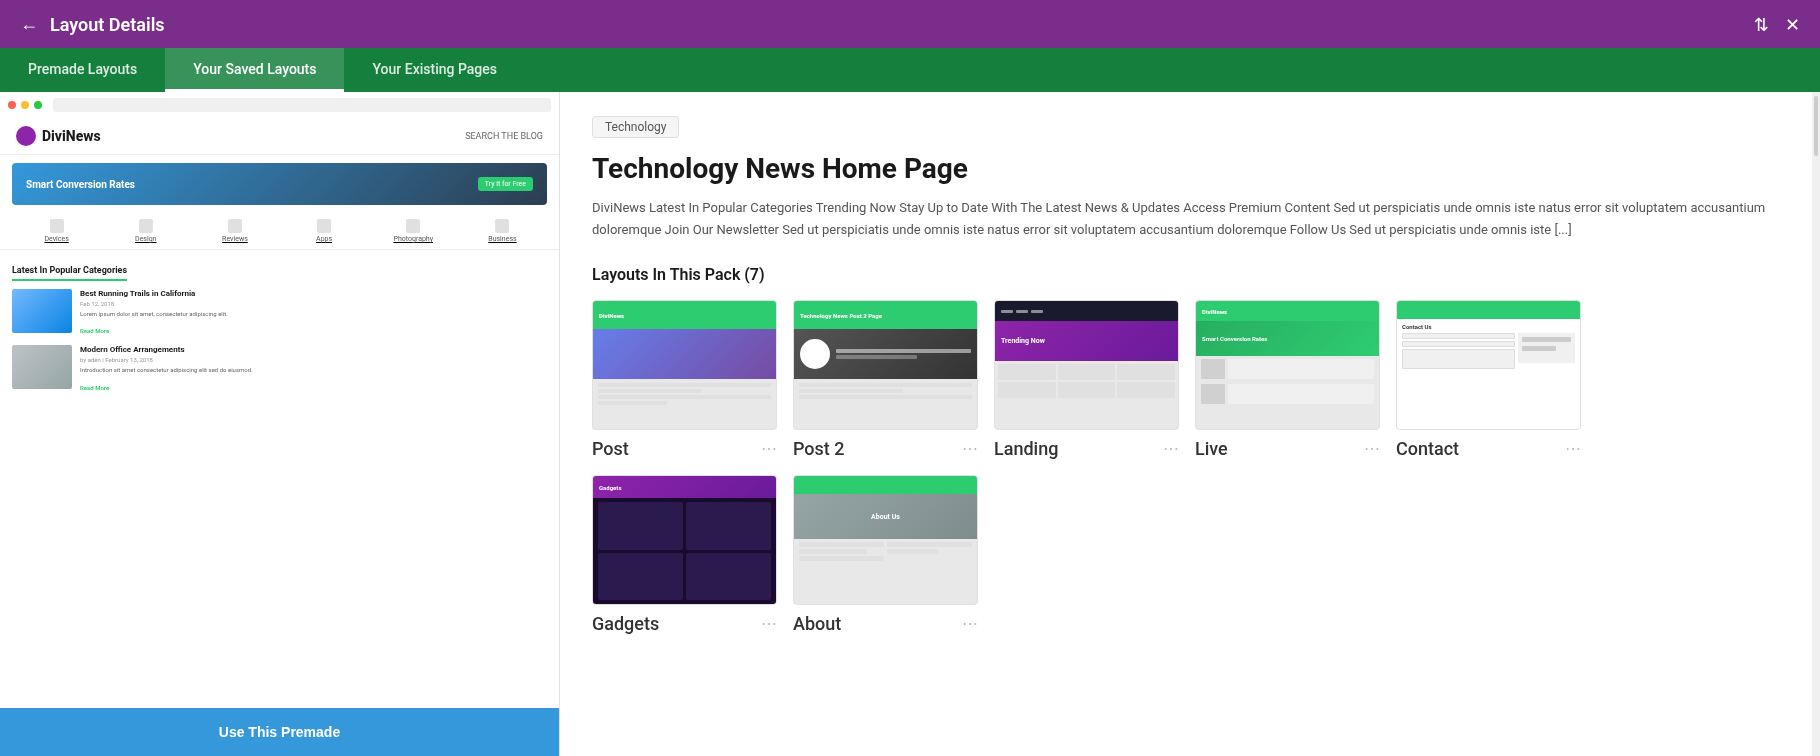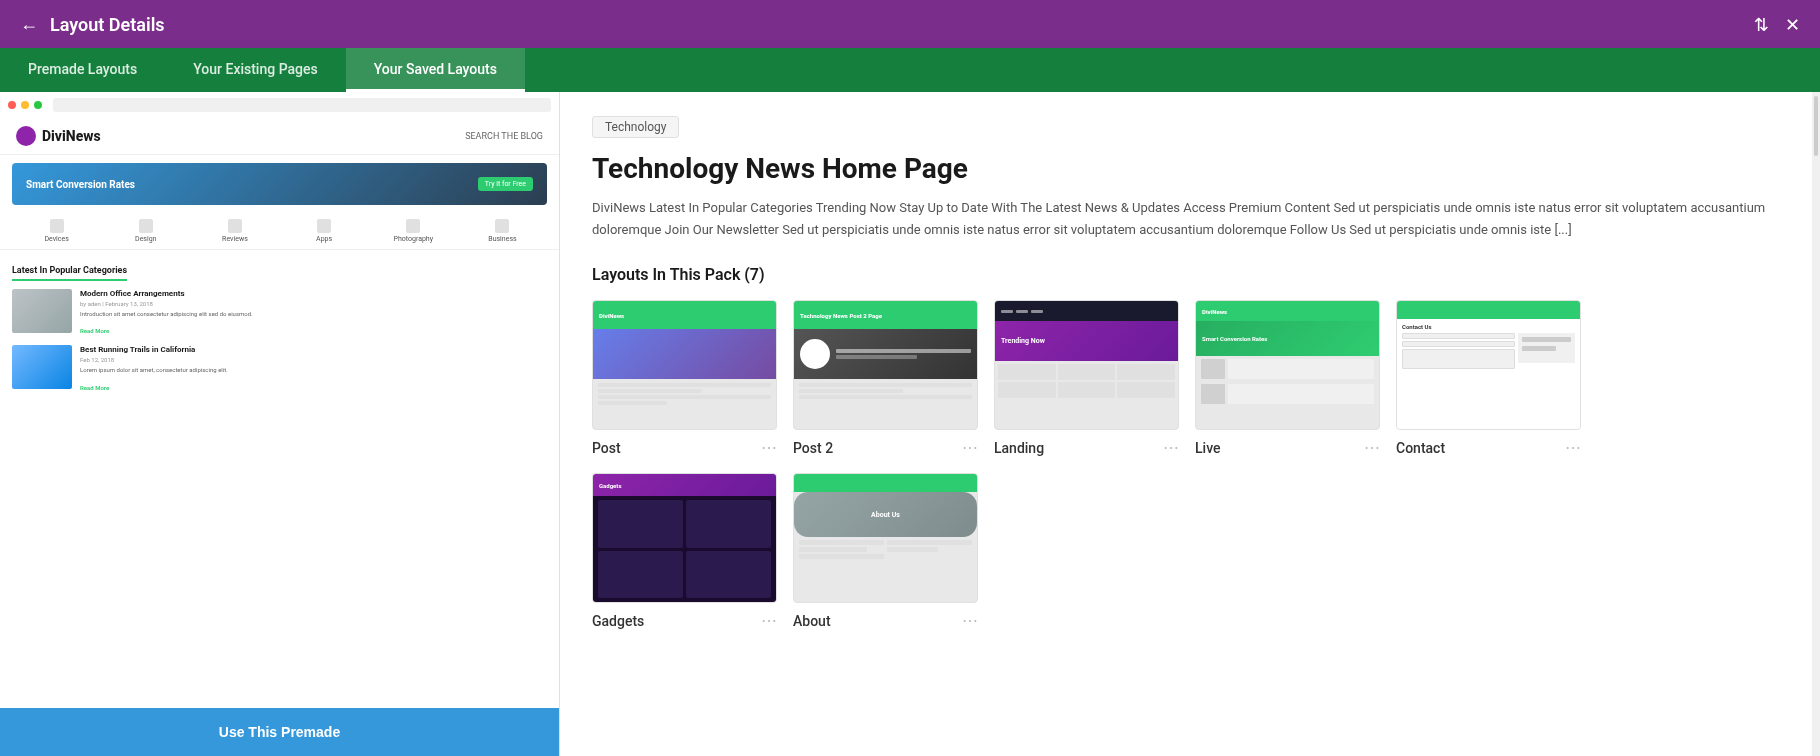--- a/index.html
+++ b/index.html
@@ -161,20 +161,21 @@
       padding: 3px 7px;
       border-radius: 3px;
     }
 
     
     .cat-nav {
       display: flex;
       gap: 0;
       padding: 6px 12px;
       border-bottom: 1px solid #eee;
+      text-decoration: underline;
     }
     .cat-item {
       font-size: 7px;
       color: #555;
       text-align: center;
       flex: 1;
     }
     .cat-icon {
       width: 14px; height: 14px;
       background: #e0e0e0;
@@ -301,21 +302,21 @@
       margin-bottom: 8px;
       position: relative;
       border: 1px solid #e0e0e0;
     }
     .thumbnail-footer {
       display: flex;
       align-items: center;
       justify-content: space-between;
     }
     .thumbnail-name {
-      font-size: 14px;
+      font-size: 18px;
       color: #333;
       font-weight: 500;
     }
     .thumb-menu-icon {
       color: #bbb;
       font-size: 16px;
       cursor: pointer;
     }
 
     
@@ -466,21 +467,20 @@
     .thumb-about-header {
       background: #2ecc71;
       height: 18px;
     }
     .thumb-about-hero {
       background: linear-gradient(135deg, #95a5a6, #7f8c8d);
       height: 45px;
       display: flex;
       align-items: center;
       justify-content: center;
-      border-radius: 14px;
     }
     .thumb-about-hero-text { font-size: 7px; color: #fff; font-weight: 700; }
     .thumb-about-content {
       padding: 3px 5px;
       display: flex;
       gap: 3px;
     }
     .thumb-about-col {
       flex: 1;
       display: flex;
@@ -518,22 +518,22 @@
     <span class="header-title">Layout Details</span>
   </div>
   <div class="header-icons">
     <span class="header-icon">⇅</span>
     <span class="header-icon">✕</span>
   </div>
 </div>
 
 <div class="tabs">
   <div class="tab">Premade Layouts</div>
+  <div class="tab active">Your Saved Layouts</div>
   <div class="tab">Your Existing Pages</div>
-  <div class="tab active">Your Saved Layouts</div>
 </div>
 
 <div class="main">
 
   <div class="preview-panel">
     <div class="preview-image">
       <div class="preview-mockup">
 
         <div class="mockup-browser-bar">
           <div class="browser-dot red"></div>
@@ -579,41 +579,41 @@
               Photography
             </div>
             <div class="cat-item">
               <div class="cat-icon"></div>
               Business
             </div>
           </div>
 
           <div class="articles-section">
             <div class="section-title-small">Latest In Popular Categories</div>
+
+            <div class="article-card">
+              <div class="article-img">
+                <div class="article-img-inner" style="background: linear-gradient(135deg, #74b9ff, #0984e3);"></div>
+              </div>
+              <div class="article-text">
+                <h4>Best Running Trails in California</h4>
+                <div class="meta">Feb 12, 2018</div>
+                <p>Lorem ipsum dolor sit amet, consectetur adipiscing elit.</p>
+                <span class="read-more">Read More</span>
+              </div>
+            </div>
 
             <div class="article-card">
               <div class="article-img">
                 <div class="article-img-inner"></div>
               </div>
               <div class="article-text">
                 <h4>Modern Office Arrangements</h4>
                 <div class="meta">by aden | February 13, 2018</div>
                 <p>Introduction sit amet consectetur adipiscing elit sed do eiusmod.</p>
-                <span class="read-more">Read More</span>
-              </div>
-            </div>
-
-            <div class="article-card">
-              <div class="article-img">
-                <div class="article-img-inner" style="background: linear-gradient(135deg, #74b9ff, #0984e3);"></div>
-              </div>
-              <div class="article-text">
-                <h4>Best Running Trails in California</h4>
-                <div class="meta">Feb 12, 2018</div>
-                <p>Lorem ipsum dolor sit amet, consectetur adipiscing elit.</p>
                 <span class="read-more">Read More</span>
               </div>
             </div>
           </div>
         </div>
       </div>
     </div>
 
     <div class="preview-actions">
       <button class="btn-use-layout">Use This Premade</button>

